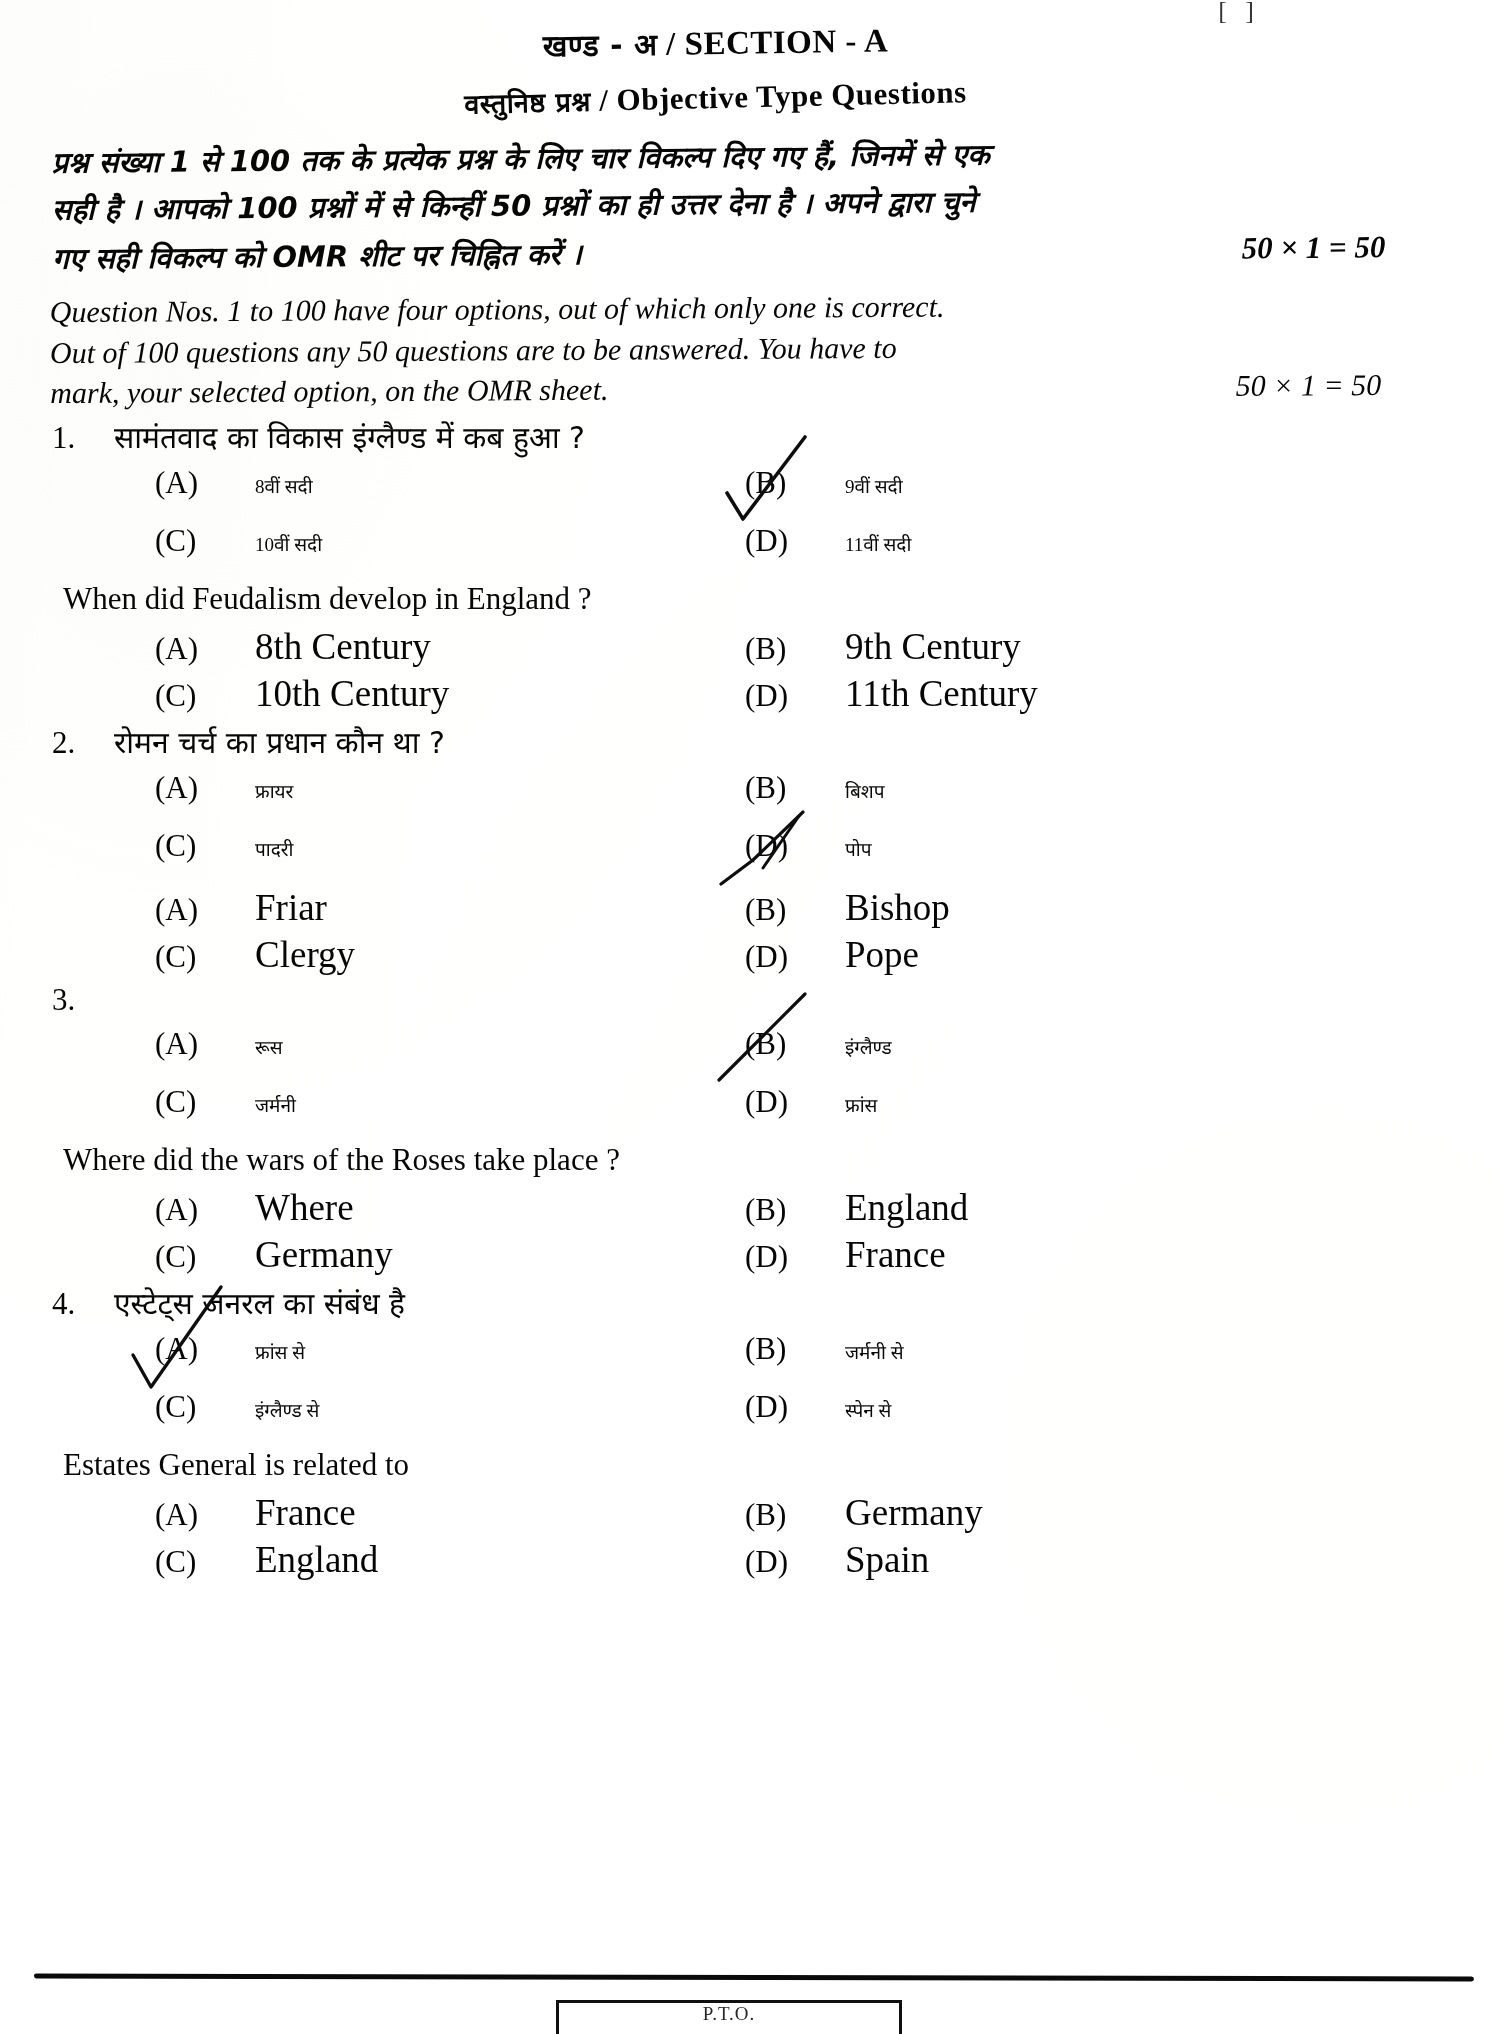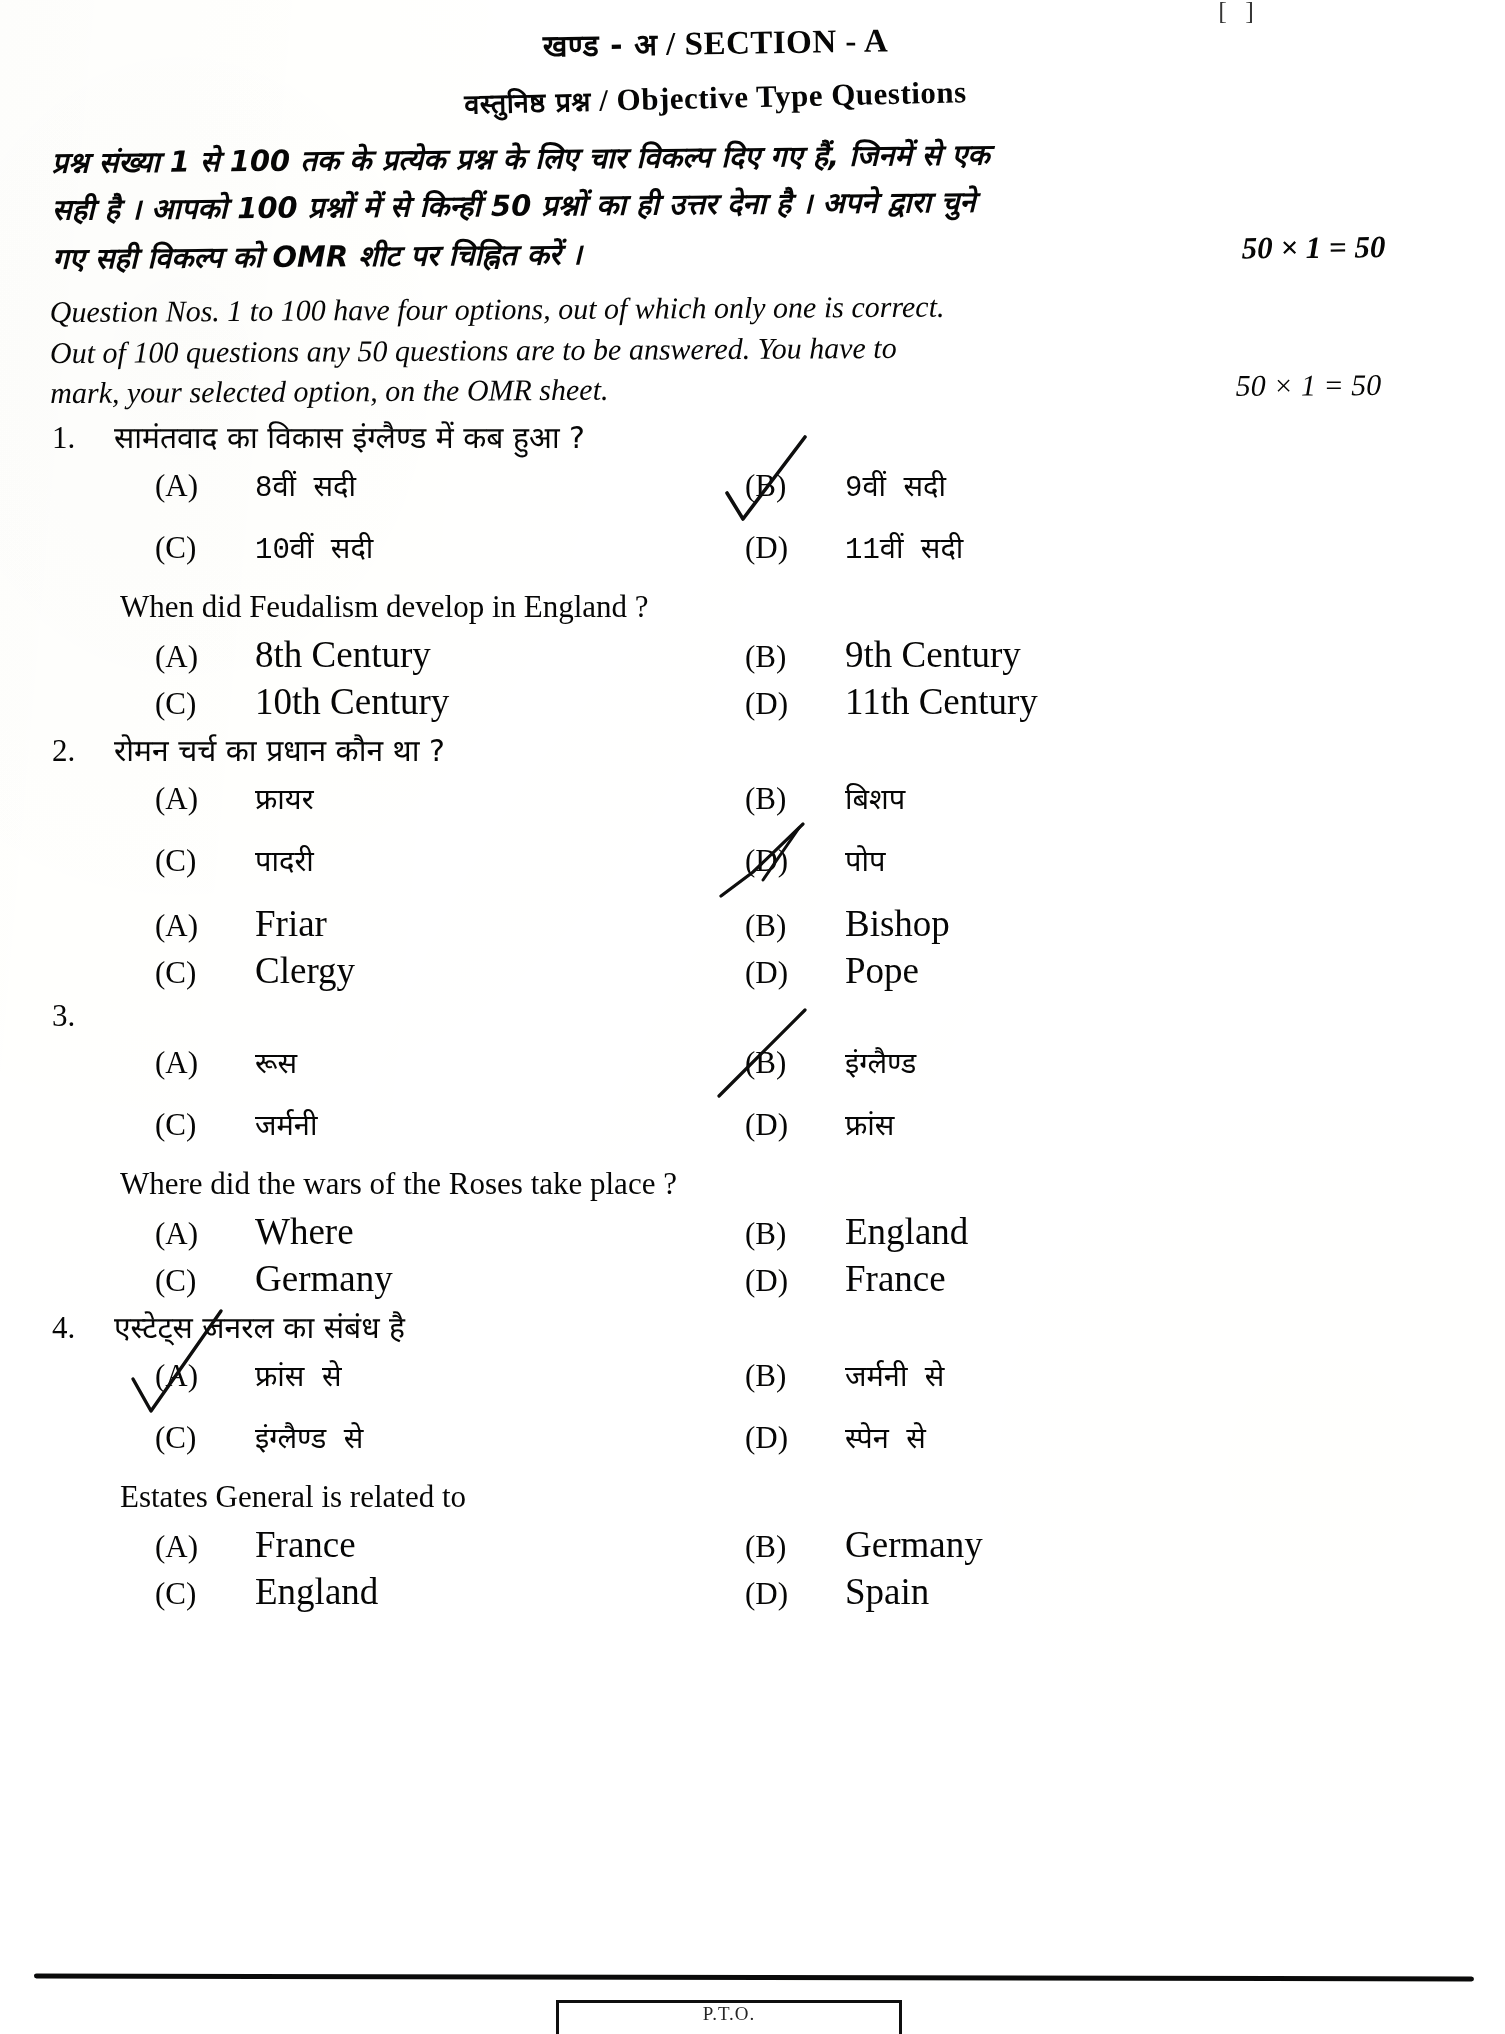--- a/index.html
+++ b/index.html
@@ -111,21 +111,21 @@
     flex: 0 0 62px;
     font-size: 31px;
   }
   .q-text-hi {
     font-family: "DejaVu Sans", sans-serif;
     font-size: 30px;
     font-weight: 400;
   }
   .q-text-en {
     font-size: 31px;
-    margin-left: 120px;
+    margin-left: 63px;
     margin-top: 4px;
   }
   .opts {
     margin-left: 155px;
     margin-top: 8px;
   }
   .opt-row {
     display: flex;
     align-items: baseline;
     margin-bottom: 8px;
@@ -136,22 +136,22 @@
     position: relative;
   }
   .opt.left  { flex: 0 0 590px; }
   .opt.right { flex: 0 0 auto; }
   .opt-key {
     width: 100px;
     flex: 0 0 100px;
     font-size: 31px;
   }
   .opt-val-hi {
-    font-family: Liberation Mono, monospace;
-    font-size: 29px;
+    font-family: Liberation Serif, serif;
+    font-size: 19px;
   }
   .opt-val-en {
     font-size: 37px;
   }
   .opt-row.hi { margin-bottom: 22px; }
   .opt-row.en { margin-bottom: 4px; }
 
   
   .pen {
     position: absolute;

